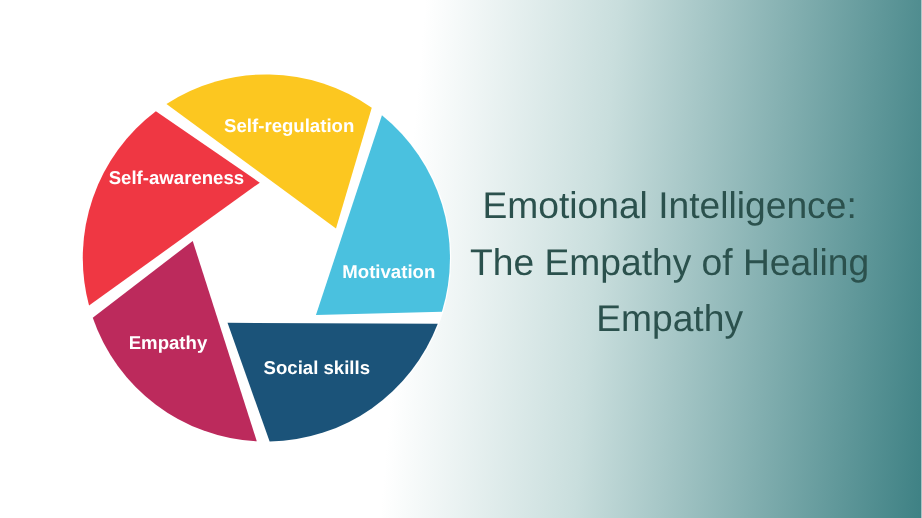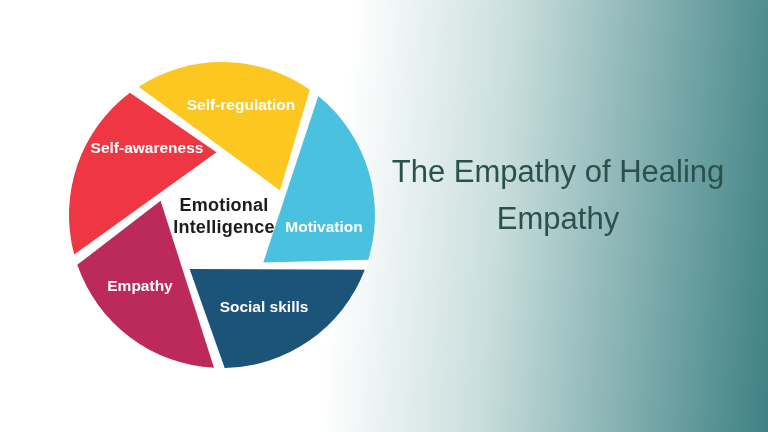--- a/index.html
+++ b/index.html
@@ -51,23 +51,20 @@
       <path d="M 280.0 190.4 L 138.7 86.7 A 153 153 0 0 1 309.8 89.7 Z" fill="#FCC720"></path>
       <text x="241" y="110" class="seg-label" fill="#ffffff">Self-regulation</text>
       <path d="M 263.3 262.5 L 318.3 96.1 A 153 153 0 0 1 368.3 259.7 Z" fill="#4AC1DF"></path>
       <text x="324" y="232" class="seg-label" fill="#ffffff">Motivation</text>
       <path d="M 189.6 269.0 L 364.8 269.8 A 153 153 0 0 1 224.7 368.0 Z" fill="#1B5379"></path>
       <text x="264" y="312" class="seg-label" fill="#ffffff">Social skills</text>
       <path d="M 160.6 200.8 L 214.0 367.8 A 153 153 0 0 1 77.3 264.8 Z" fill="#BC2A5C"></path>
       <text x="140" y="291" class="seg-label" fill="#ffffff">Empathy</text>
     </svg>
 
-  <div class="center-label" style="color: rgb(28, 28, 28);">
-    <div>Emotional</div>
-    <div>Intelligence</div>
-  </div>
 
   <div class="slide-title" style="color: rgb(43, 81, 77);">
+    <div>Emotional Intelligence:</div>
     <div>The Empathy of Healing</div>
     <div>Empathy</div>
   </div>
 
 </div>
 
 </body></html>

